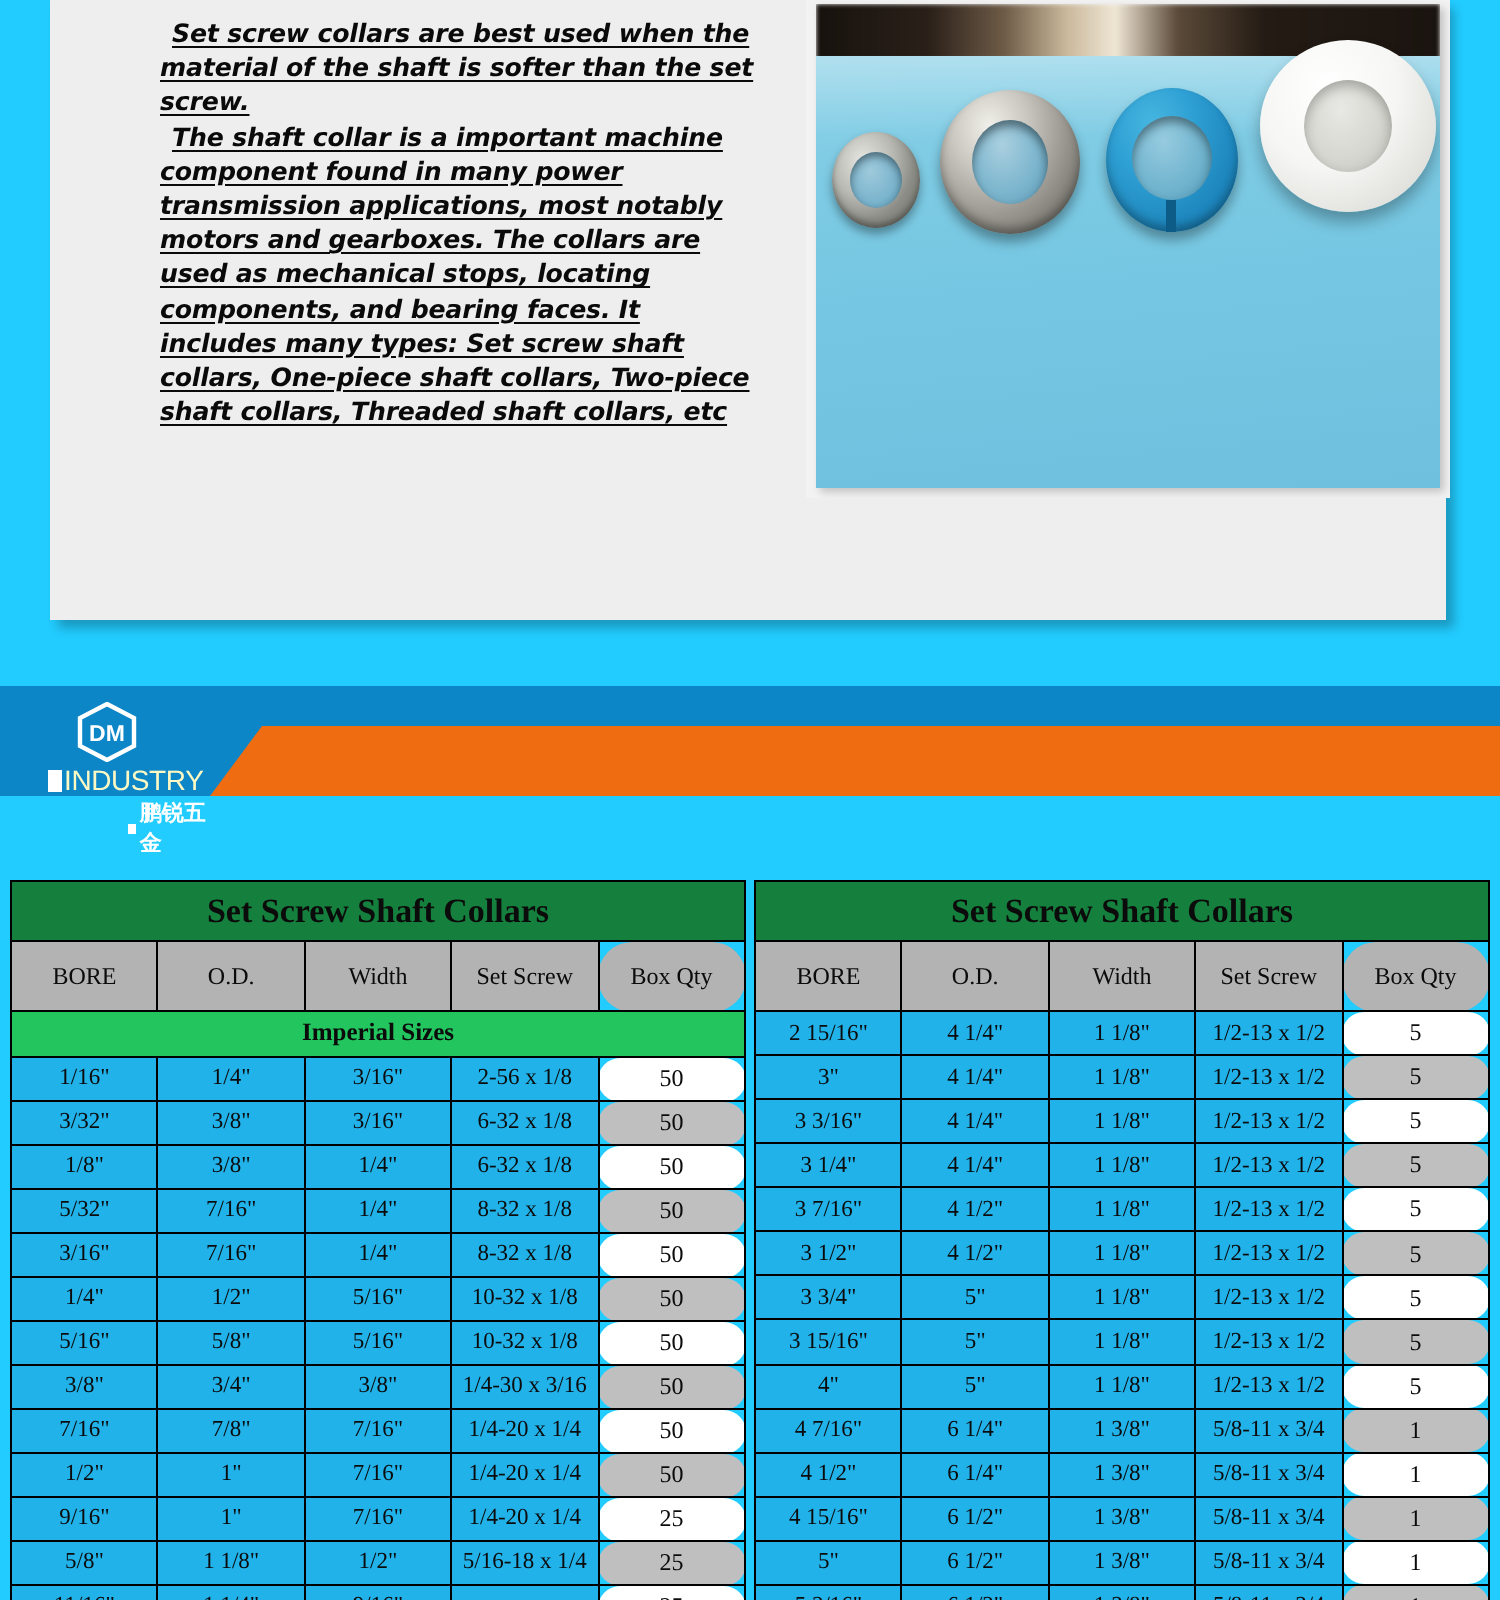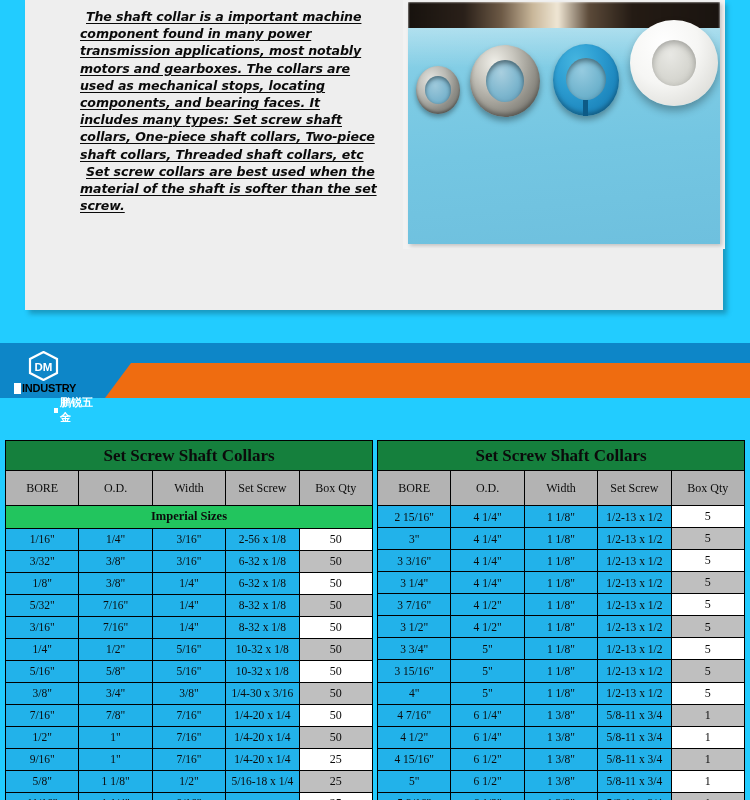--- a/index.html
+++ b/index.html
@@ -88,29 +88,29 @@
     position:absolute;left:105px;top:20px;width:645px;height:35px;
     background:#ef6c10;
     clip-path:polygon(26px 0, 100% 0, 100% 100%, 0 100%);
   }
   .banner-title{
     position:absolute;left:140px;top:29px;
     color:#ffffff;font-weight:bold;font-size:15px;letter-spacing:2.3px;
     font-family:"Liberation Sans",sans-serif;
     white-space:nowrap;
   }
-  .logo{position:absolute;left:14px;top:8px;width:80px;height:44px;}
+  .logo{position:absolute;left:24px;top:8px;width:80px;height:44px;}
   .logo-hex{position:relative;width:31px;height:30px;margin-left:14px;}
   .logo-hex svg{display:block;}
   .logo-industry{
     display:flex;align-items:center;margin-top:1px;
   }
   .logo-bar{width:7px;height:11px;background:#fff;margin-right:1px;}
   .logo-industry span{
-    color:#000000;font-weight:bold;font-size:11px;letter-spacing:-0.2px;
+    color:#fef9c3;font-weight:normal;font-size:14px;letter-spacing:-0.2px;
     font-family:"Liberation Sans",sans-serif;
   }
   .logo-cn{display:flex;align-items:center;margin-top:1px;margin-left:40px;}
   .logo-sq{width:5px;height:5px;background:#fff;margin-right:2px;}
   .logo-cn span{
     color:#ffffff;font-weight:bold;font-size:11px;letter-spacing:0px;
     font-family:"DejaVu Sans","Liberation Sans",sans-serif;
   }
 
   
@@ -147,33 +147,33 @@
     height:22px;
   }
   tbody tr td{background:#22b2ea;}
   td.qty{font-size:12px;}
   tbody tr.odd td.qty{background:#ffffff;}
   tbody tr.even td.qty{background:#bfbfbf;}
   .c-bore{width:68px;}
   .c-od{width:68px;}
   .c-wd{width:70px;margin-top:20px;}
   .c-ss{width:102px;}
-  .c-qty{width:56px;}
+  .c-qty{width:56px;border-radius:17px;}
 </style>
 </head>
 <body>
 
 <div class="page">
 
   <div class="top-section">
     <div class="white-panel">
 
       <div class="desc-box">
+        <p class="desc-p second">Set screw collars are best used when the material of the shaft is softer than the set screw.</p>
         <p class="desc-p first">The shaft collar is a important machine component found in many power transmission applications, most notably motors and gearboxes. The collars are used as mechanical stops, locating components, and bearing faces. It includes many types: Set screw shaft collars, One-piece shaft collars, Two-piece shaft collars, Threaded shaft collars, etc</p>
-        <p class="desc-p second">Set screw collars are best used when the material of the shaft is softer than the set screw.</p>
       </div>
 
       <div class="photo">
         <div class="photo-inner">
           <div class="bg-dark"></div>
           <div class="bg-table"></div>
           <div class="sheen"></div>
           <div class="collar c1">
               <div class="hole"></div>
             </div>

